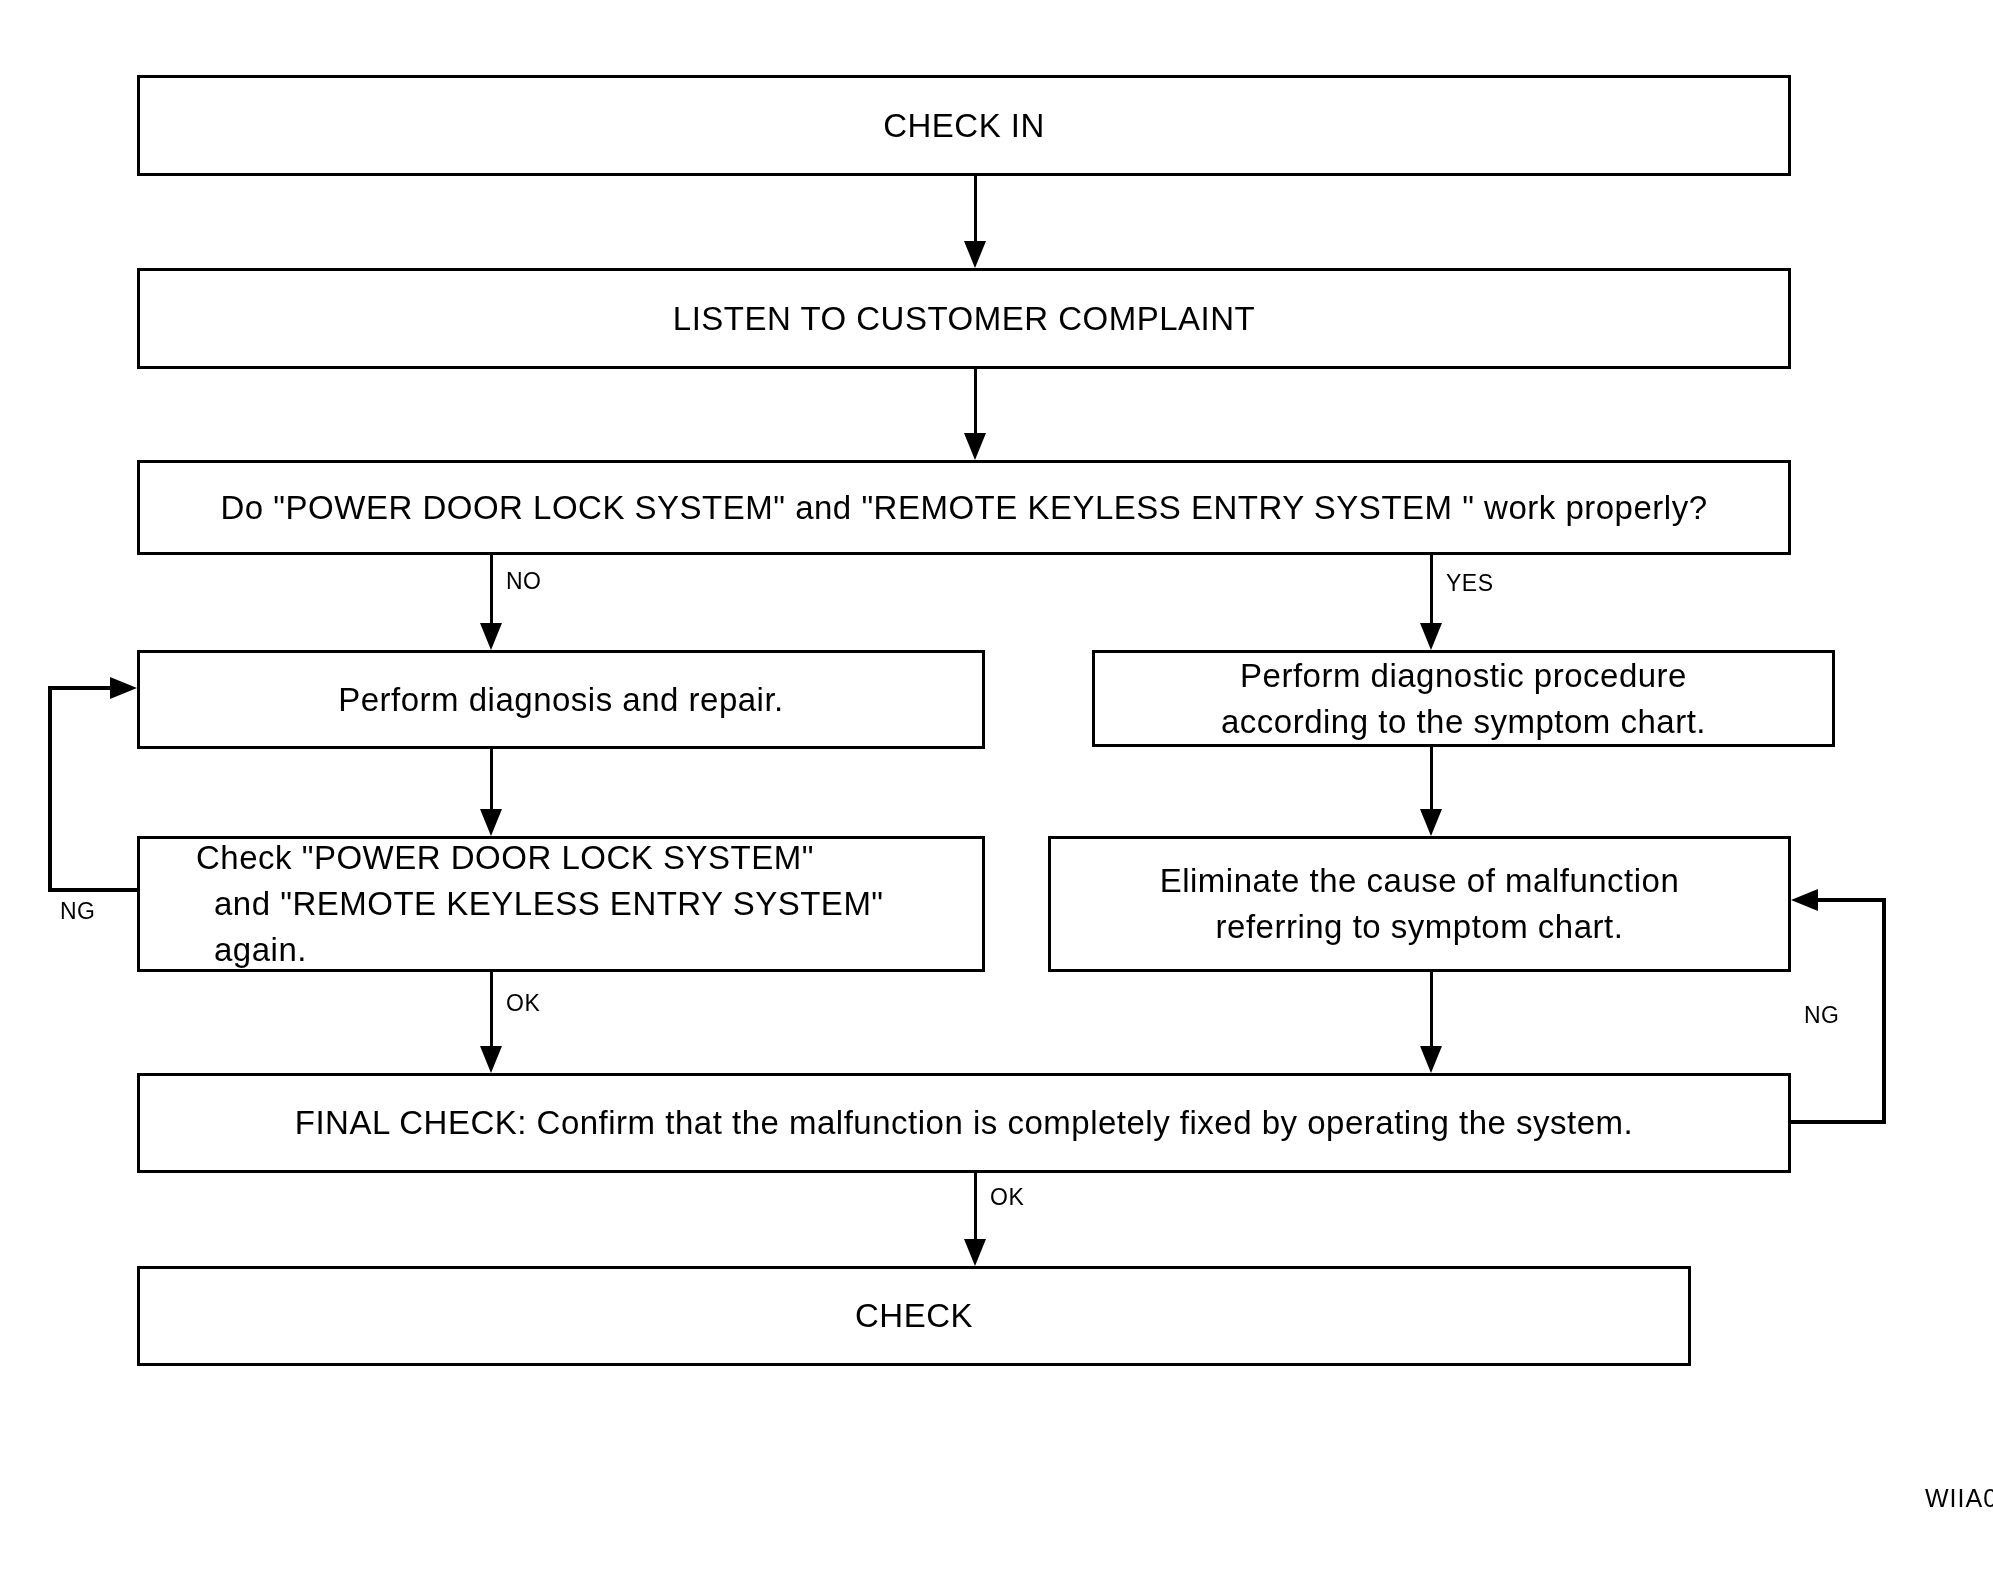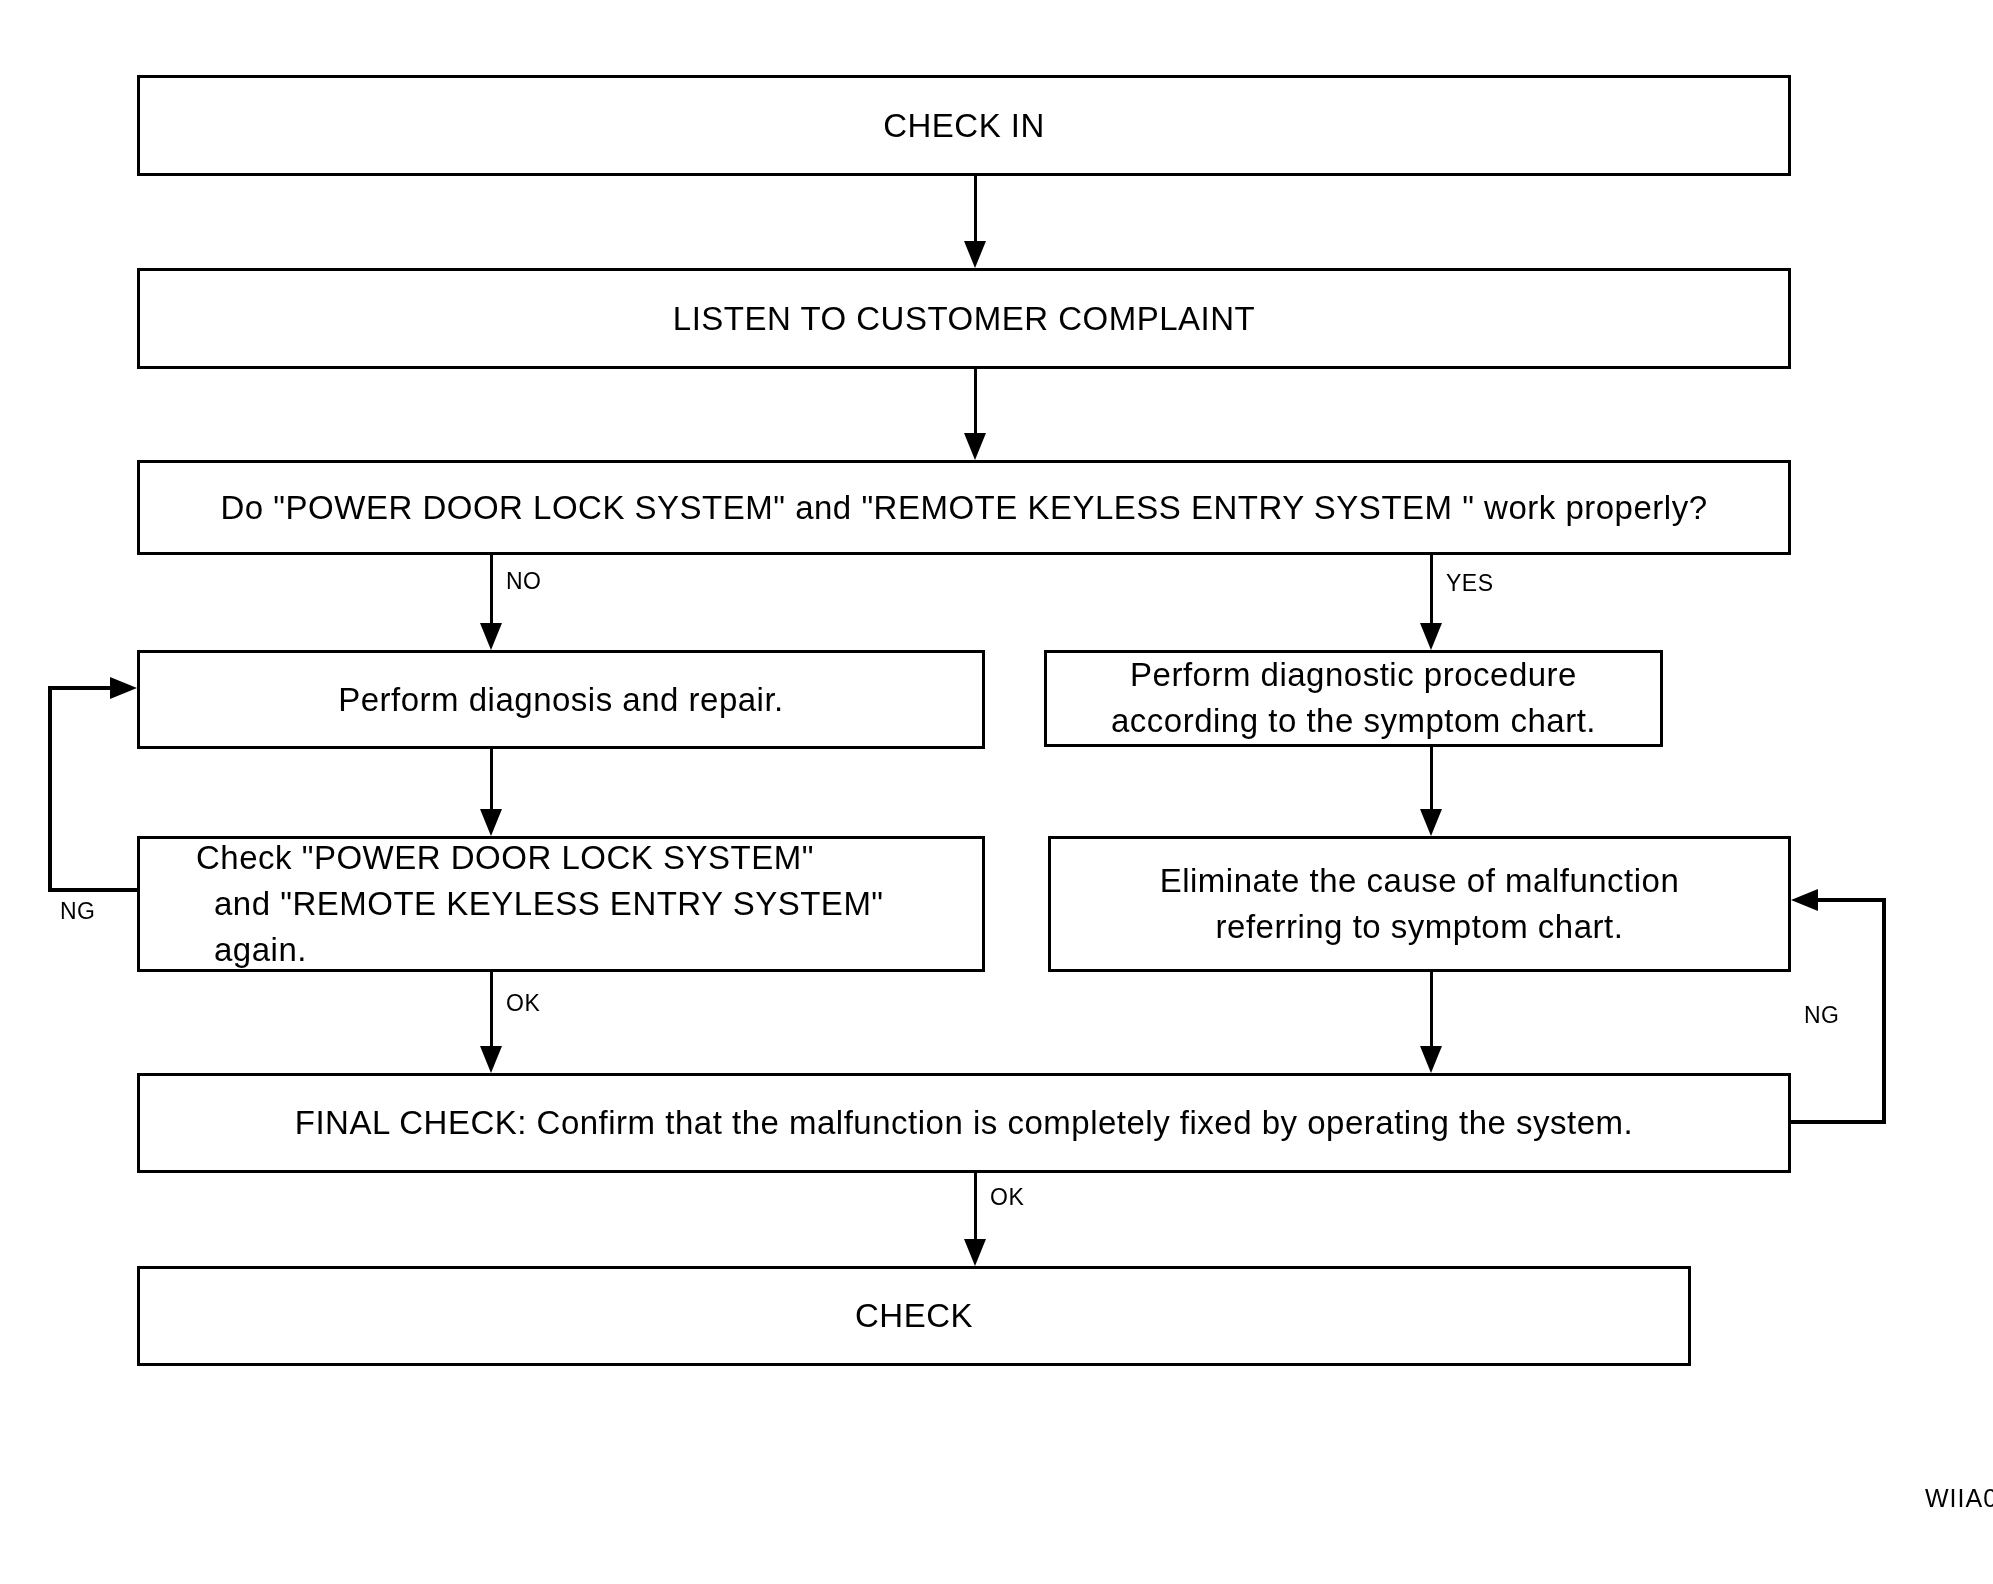--- a/index.html
+++ b/index.html
@@ -82,21 +82,21 @@
   </div>
 
   <div class="box" style="left:137px; top:460px; width:1654px; height:95px;">
     <span>Do "POWER DOOR LOCK SYSTEM" and "REMOTE KEYLESS ENTRY SYSTEM " work properly?</span>
   </div>
 
   <div class="box" style="left:137px; top:650px; width:848px; height:99px;">
     <span>Perform diagnosis and repair.</span>
   </div>
 
-  <div class="box" style="left:1044px; top:650px; width:619px; height:97px;justify-content:flex-end;">
+  <div class="box" style="left:1092px; top:650px; width:743px; height:97px;">
     <span>Perform diagnostic procedure</span>
     <span>according to the symptom chart.</span>
   </div>
 
   <div class="box left-align" style="left:137px; top:836px; width:848px; height:136px;">
     <span class="line1">Check "POWER DOOR LOCK SYSTEM"</span>
     <span class="line2">and "REMOTE KEYLESS ENTRY SYSTEM" again.</span>
   </div>
 
   <div class="box" style="left:1048px; top:836px; width:743px; height:136px;">

